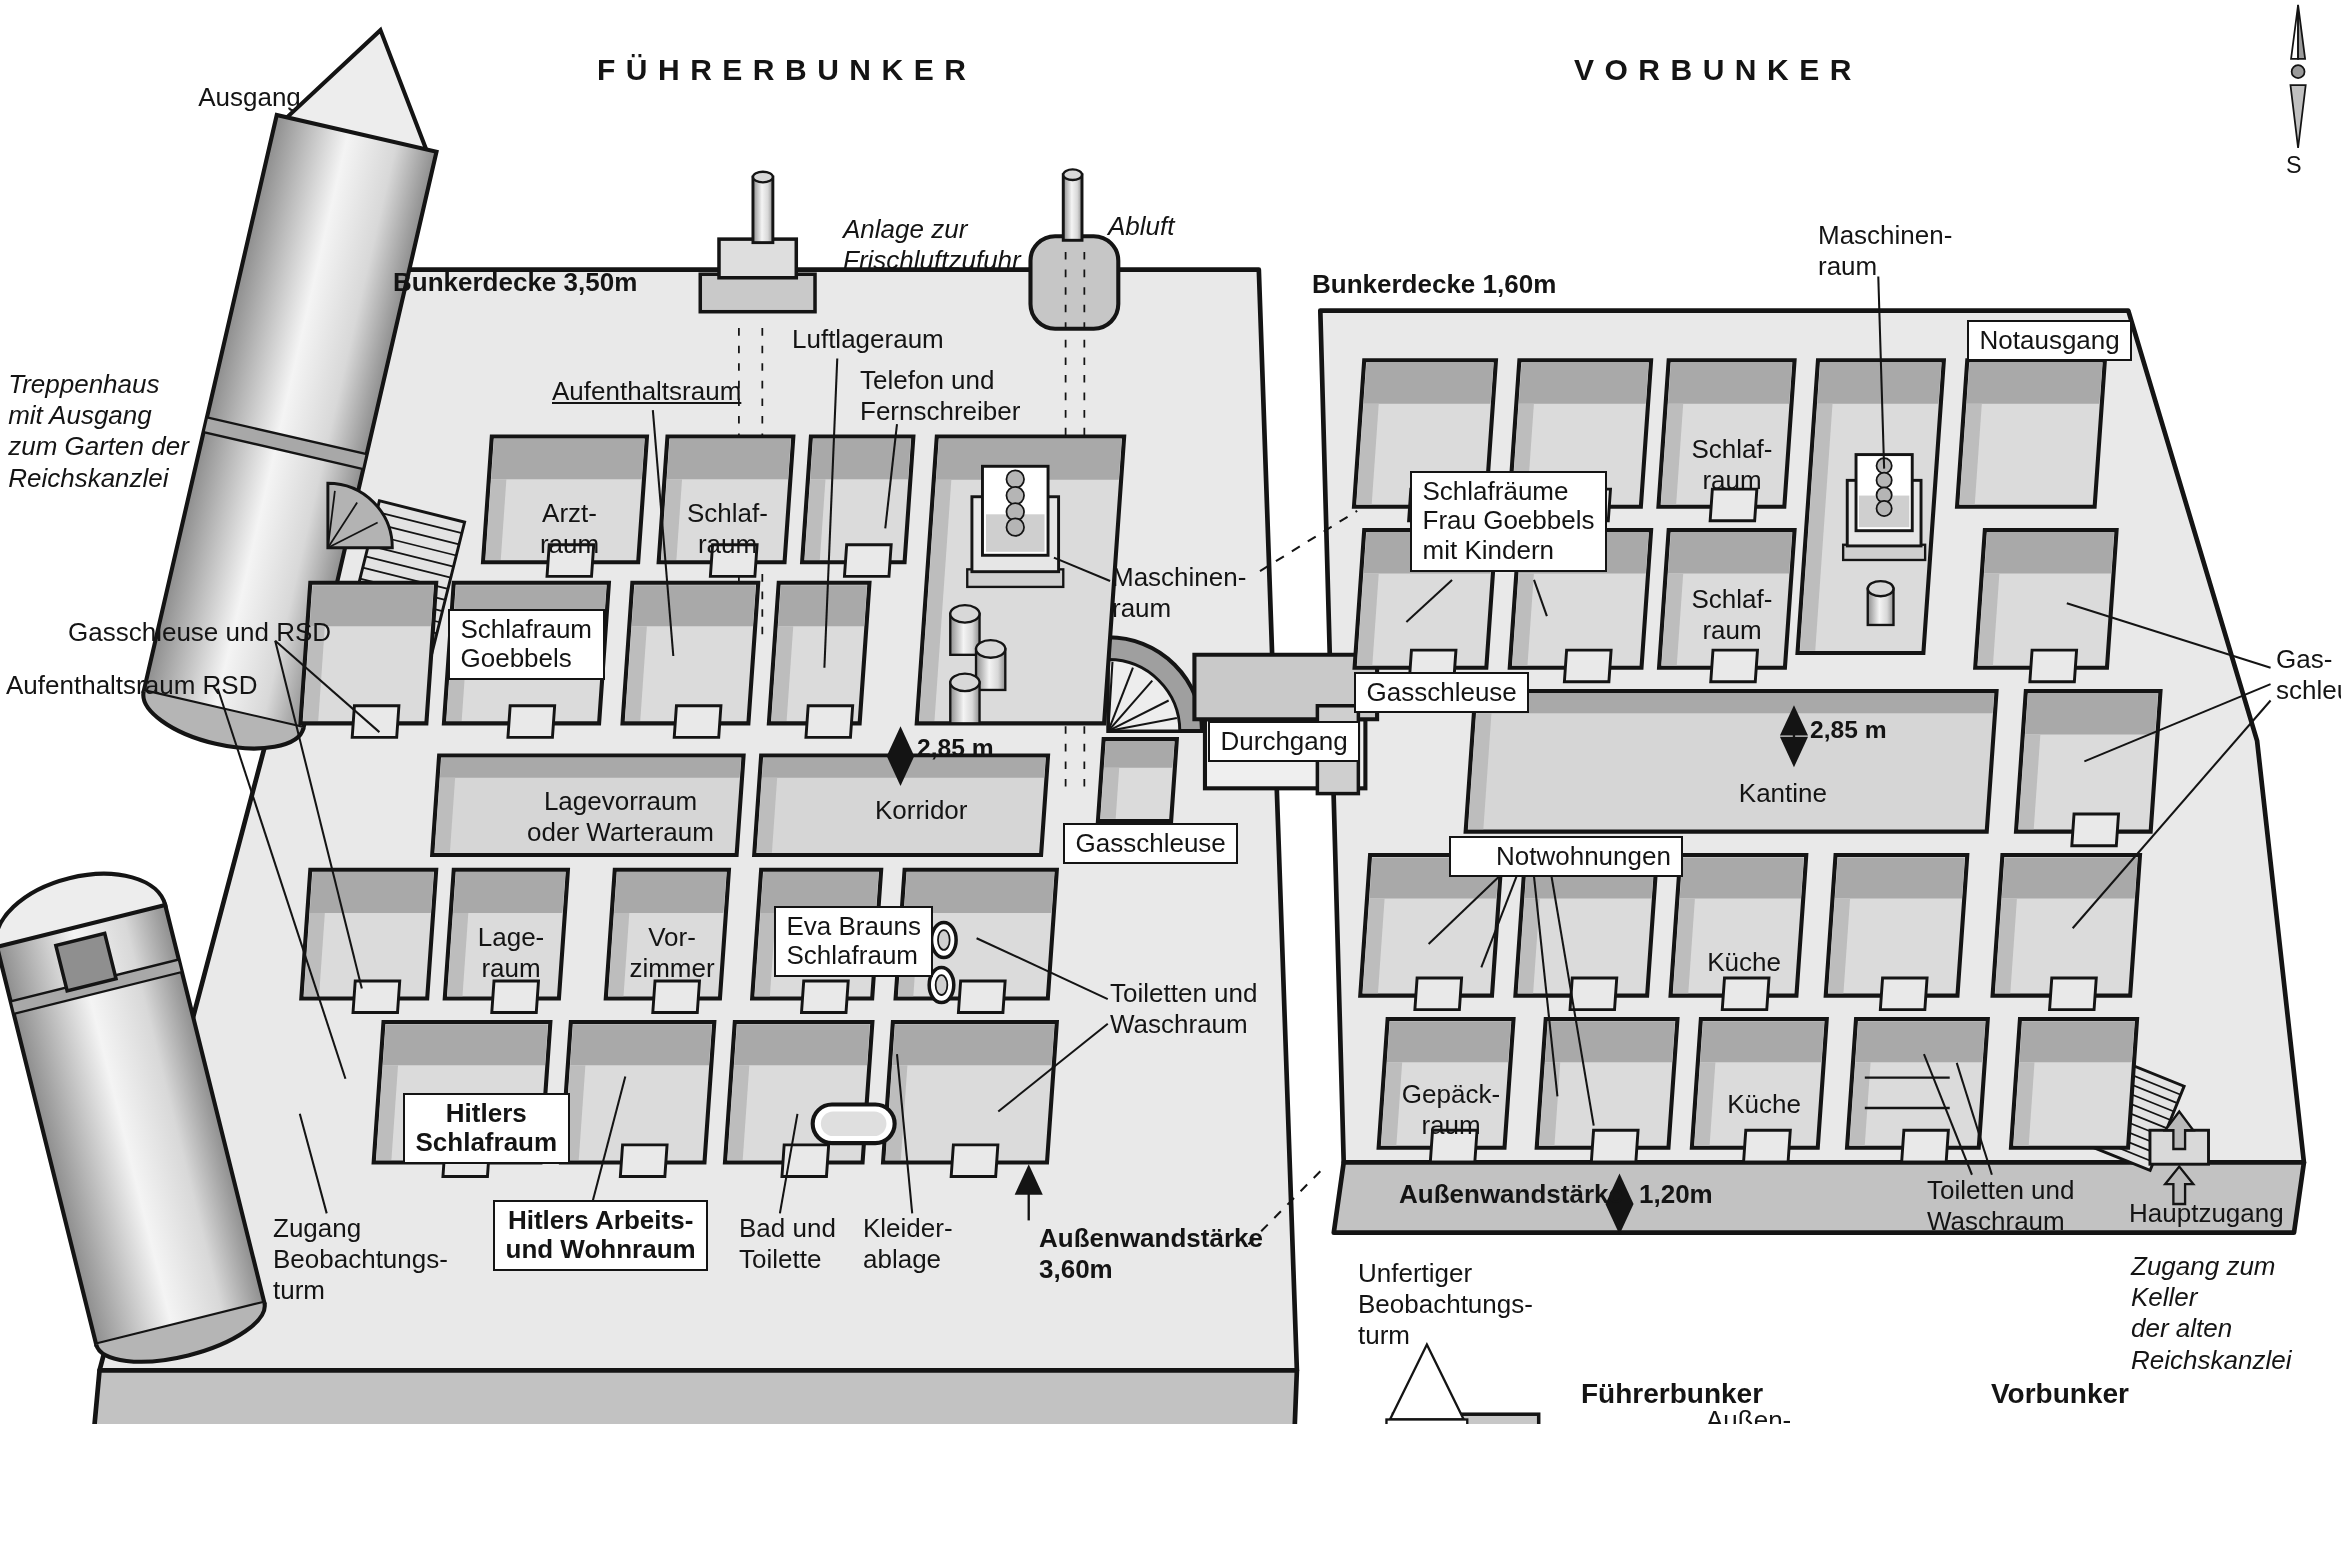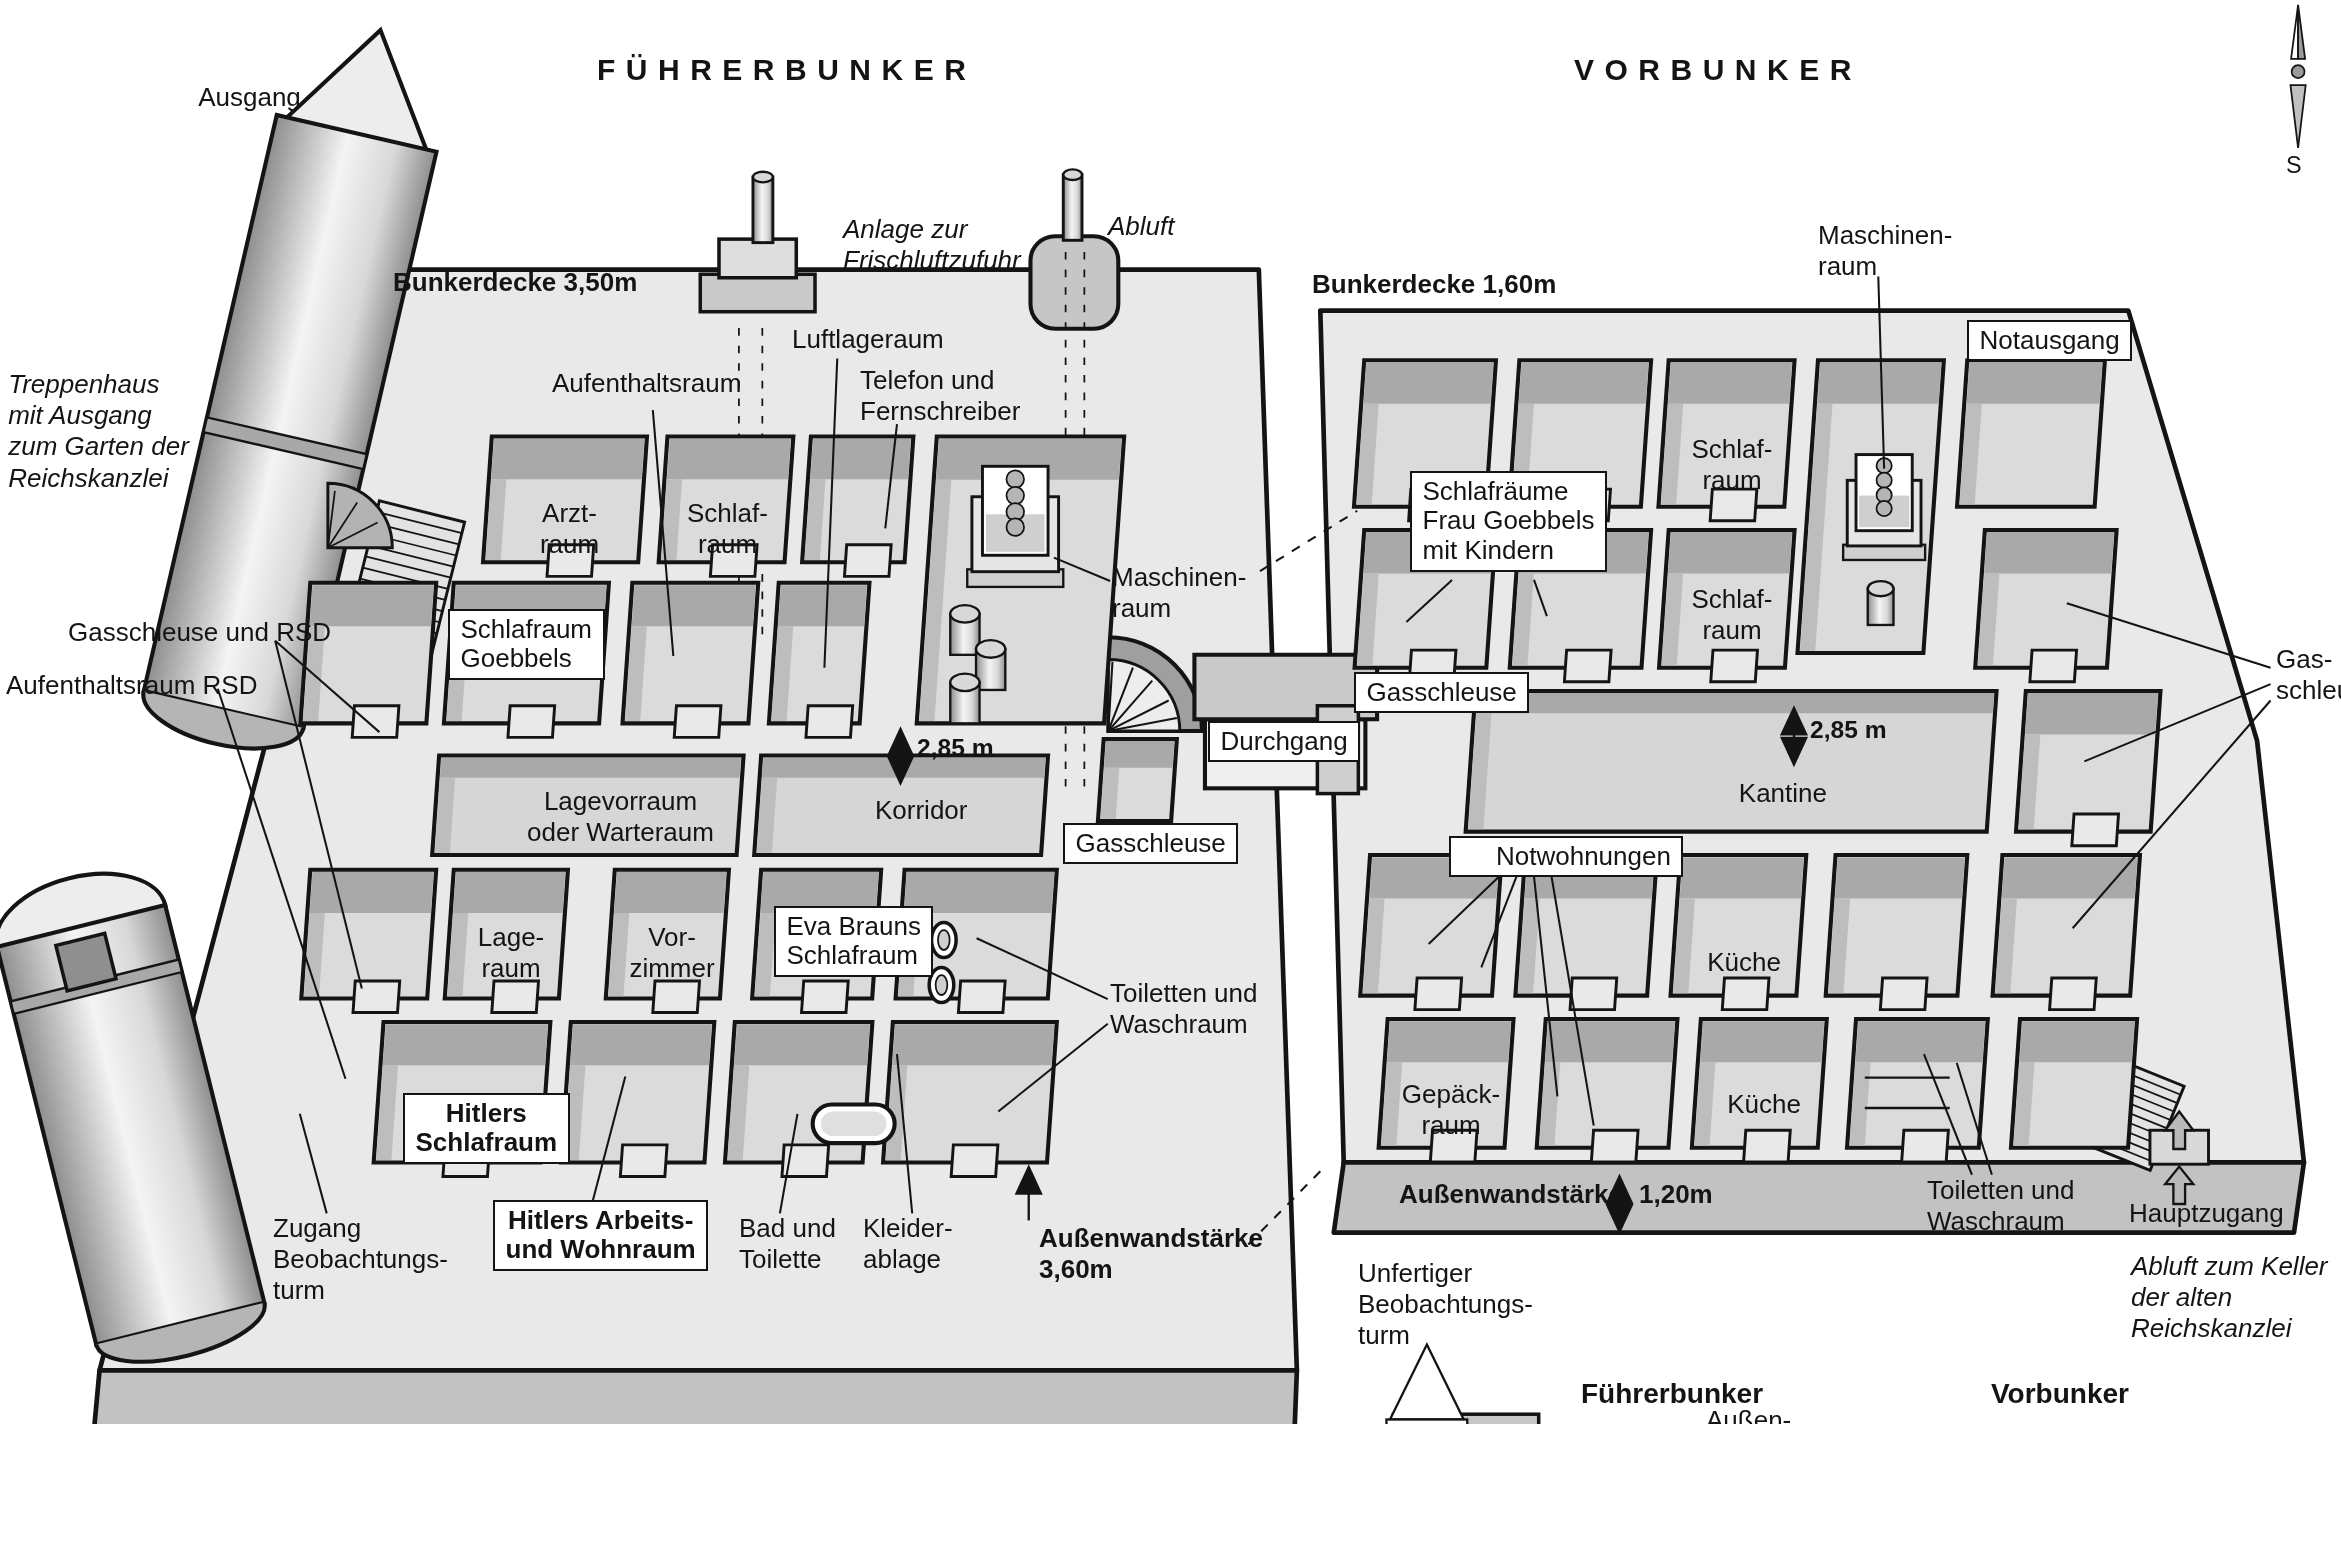--- a/index.html
+++ b/index.html
@@ -592,21 +592,21 @@
 <div class="lbl sm" style="left:2286px;top:151px;">S</div>
 
 <div class="lbl c" style="left:182px;top:82px;width:135px;">Ausgang</div>
 <div class="lbl b" style="left:393px;top:220px;margin-top:47px;">Bunkerdecke 3,50m</div>
 <div class="lbl i" style="left:843px;top:214px;">Anlage zur
 Frischluftzufuhr</div>
 <div class="lbl i" style="left:1108px;top:211px;">Abluft</div>
 <div class="lbl" style="left:792px;top:324px;">Luftlageraum</div>
 <div class="lbl" style="left:860px;top:365px;">Telefon und
 Fernschreiber</div>
-<div class="lbl" style="left:552px;top:368px;">Aufenthaltsraum</div>
+<div class="lbl" style="left:552px;top:376px;text-decoration:underline;">Aufenthaltsraum</div>
 <div class="lbl i" style="left:8.2px;top:369px;">Treppenhaus
 mit Ausgang
 zum Garten der
 Reichskanzlei</div>
 <div class="lbl c" style="left:495px;top:498px;width:149px;">Arzt-
 raum</div>
 <div class="lbl c" style="left:660px;top:498px;width:135px;">Schlaf-
 raum</div>
 <div class="lbl" style="left:1112px;top:562px;">Maschinen-
 raum</div>
@@ -658,21 +658,21 @@
 <div class="lbl box" style="left:1449px;top:836px;padding-left:45px;">Notwohnungen</div>
 <div class="lbl c" style="left:1675px;top:947px;width:138px;">Küche</div>
 <div class="lbl c" style="left:1695px;top:1089px;width:138px;">Küche</div>
 <div class="lbl c" style="left:1391px;top:1079px;width:120px;">Gepäck-
 raum</div>
 <div class="lbl b" style="left:1399px;top:1179px;">Außenwandstärke</div>
 <div class="lbl b" style="left:1639px;top:1179px;">1,20m</div>
 <div class="lbl" style="left:1927px;top:1175px;">Toiletten und
 Waschraum</div>
 <div class="lbl" style="left:2129px;top:1198px;">Hauptzugang</div>
-<div class="lbl i" style="left:2131px;top:1251px;">Abluft zum Keller
+<div class="lbl i" style="left:2131px;top:1251px;">Zugang zum Keller
 der alten Reichskanzlei</div>
 <div class="lbl" style="left:2276px;top:644px;">Gas-
 schleusen</div>
 <div class="lbl box" style="left:1208px;top:721px;">Durchgang</div>
 
 <div class="lbl" style="left:1358px;top:1258px;">Unfertiger
 Beobachtungs-
 turm</div>
 <div class="lbl b" style="left:1581px;top:1377px;font-size:28px;">Führerbunker</div>
 <div class="lbl r" style="left:1698px;top:1405px;width:79px;">Außen-

